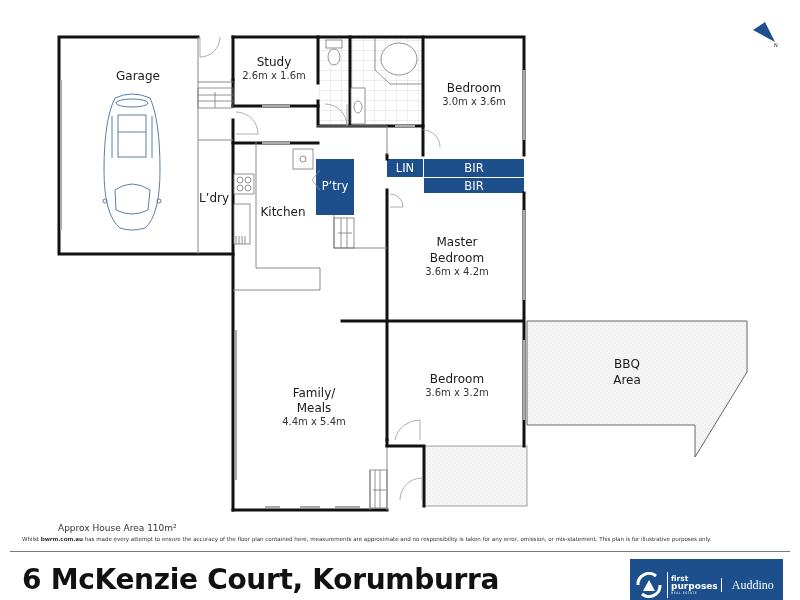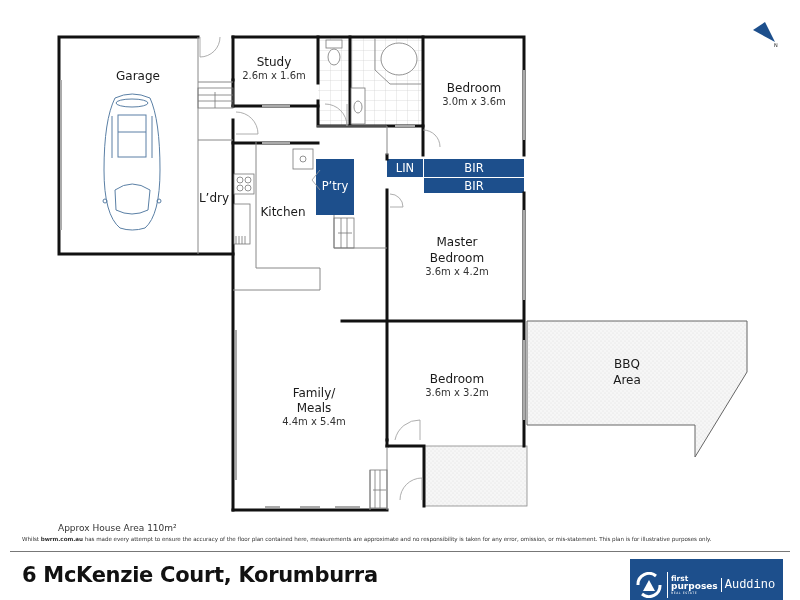--- a/index.html
+++ b/index.html
@@ -6,29 +6,29 @@
   body{width:800px;height:600px;position:relative;overflow:hidden;font-family:"DejaVu Sans","Liberation Sans",sans-serif;}
   #plan{position:absolute;left:0;top:0;width:800px;height:520px;}
   .lbl{font-family:"DejaVu Sans",sans-serif;fill:#1a1a1a;}
   .room-name{font-size:12px;}
   .room-dim{font-size:10px;fill:#333;}
   .blue-lbl{font-size:11.5px;fill:#fff;}
   .footer-area{position:absolute;left:22px;top:523px;font-size:9px;color:#333;font-family:"DejaVu Sans",sans-serif;margin-left:36px;}
   .footer-disc{position:absolute;left:22px;top:536px;font-size:5.6px;color:#333;font-family:"DejaVu Sans",sans-serif;white-space:nowrap;letter-spacing:-0.05px;}
   .footer-disc b{font-weight:bold;}
   .rule{position:absolute;left:10px;top:551px;width:780px;height:1px;background:#777;}
-  .address{position:absolute;left:22px;top:563px;font-size:21px;font-weight:bold;color:#111;font-family:"DejaVu Sans",sans-serif;letter-spacing:-0.3px;}
+  .address{position:absolute;left:22px;top:563px;font-size:28px;font-weight:bold;color:#111;font-family:"DejaVu Sans",sans-serif;letter-spacing:-0.3px;}
   .logo{position:absolute;left:630px;top:559px;width:153px;height:52px;background:#1d4f8c;display:flex;align-items:center;}
   .logo-mark{width:30px;height:26px;margin-left:4px;}
   .logo-sep{width:1px;height:26px;background:#fff;margin:0 3px;}
   .logo-text{color:#fff;font-family:"DejaVu Sans",sans-serif;line-height:1;}
   .logo-first{font-size:7.5px;font-weight:bold;display:block;}
   .logo-national{font-size:9px;font-weight:bold;display:block;}
   .logo-re{font-size:3px;letter-spacing:0.6px;display:block;margin-top:1px;}
-  .logo-office{color:#fff;font-size:12px;font-family:Liberation Mono, monospace;margin-left:3px;}
+  .logo-office{color:#fff;font-size:12px;font-family:Liberation Serif, serif;margin-left:10px;}
   .logo-bar{width:1px;height:14px;background:#fff;margin-left:3px;}
 </style>
 </head>
 <body>
 
 <svg id="plan" viewBox="0 0 800 520" xmlns="http://www.w3.org/2000/svg">
   <defs>
     <pattern id="dots" width="4" height="4" patternUnits="userSpaceOnUse">
       <rect width="4" height="4" fill="#f6f6f6"></rect>
       <circle cx="1" cy="1" r="0.5" fill="#d6d6d6"></circle>

